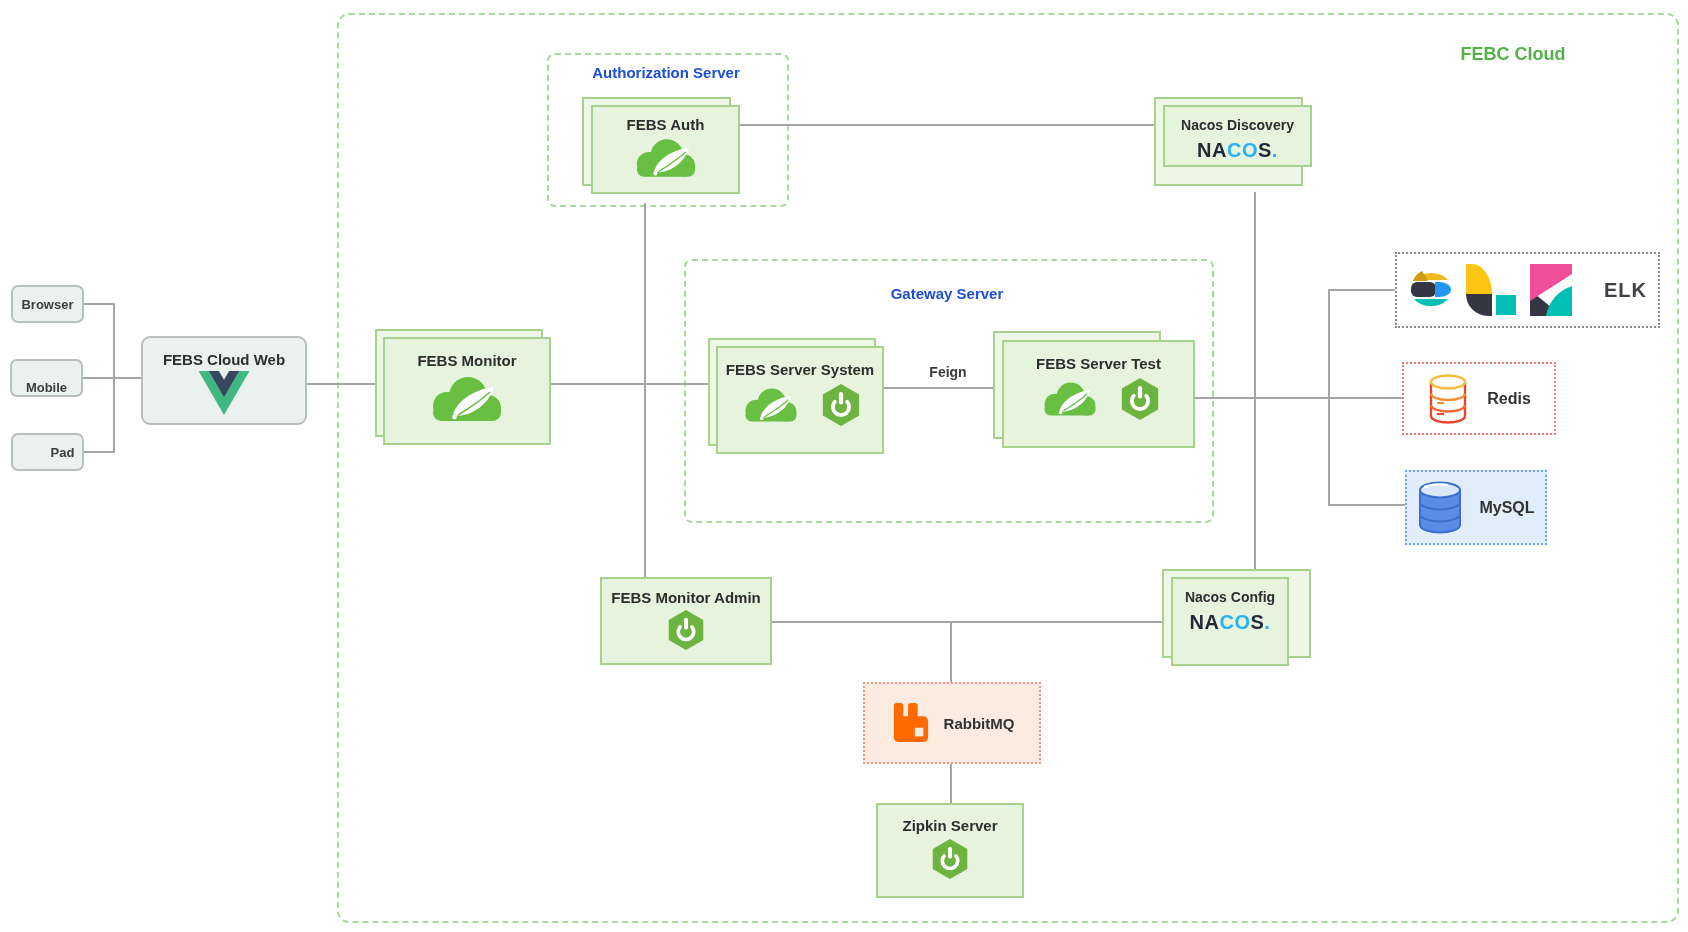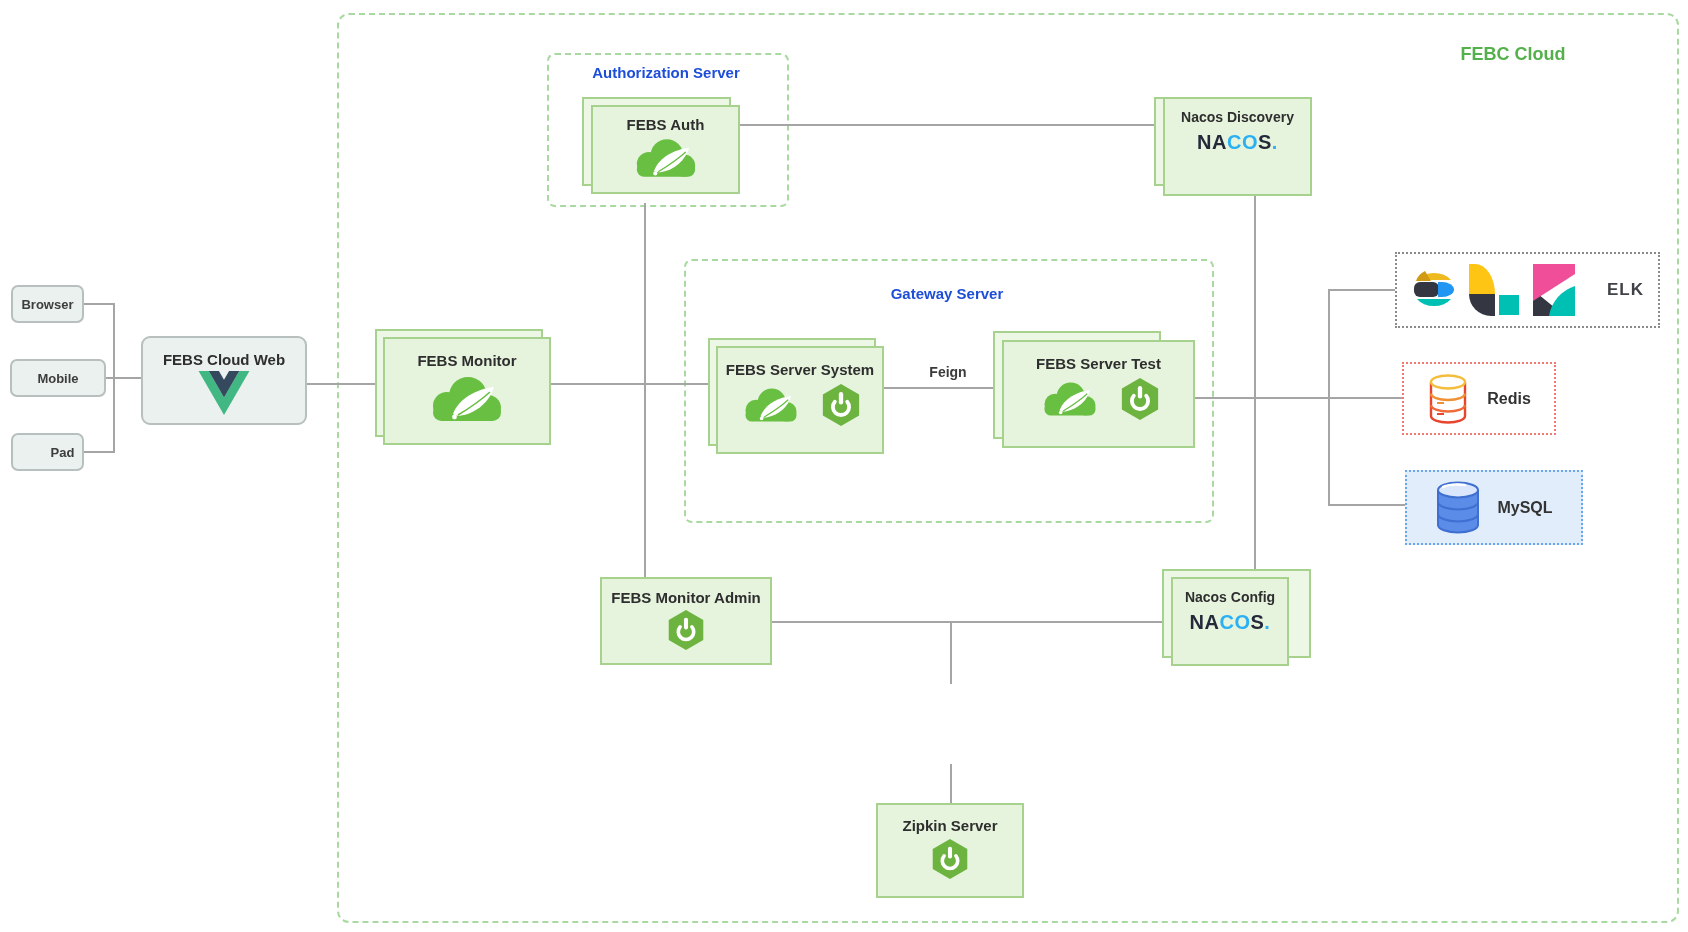--- a/index.html
+++ b/index.html
@@ -67,21 +67,21 @@
 
   <div class="group" style="left:547px;top:53px;width:238px;height:150px;"></div>
   <div class="group-label" style="left:547px;top:64px;width:238px;">Authorization Server</div>
 
   <div class="group" style="left:684px;top:259px;width:526px;height:260px;"></div>
   <div class="group-label" style="left:684px;top:285px;width:526px;">Gateway Server</div>
 
   <div class="client" style="left:11px;top:285px;width:73px;height:38px;">
     <span>Browser</span>
   </div>
-  <div class="client" style="left:10px;top:359px;width:96px;height:38px;">
+  <div class="client" style="left:10px;top:359px;width:73px;height:38px;align-items:flex-end;">
     <span>Mobile</span>
   </div>
   <div class="client" style="left:11px;top:433px;width:73px;height:38px;padding-left:30px;">
     <span>Pad</span>
   </div>
 
   <div class="webbox" style="left:141px;top:336px;width:166px;height:89px;">
     <div class="node-title">FEBS Cloud Web</div>
     <span style="margin-top:3px;">
       <svg width="52" height="44" viewBox="0 0 52 45">
@@ -178,21 +178,21 @@
             <path d="M15.5,20.5 A8.5,8.5 0 1 0 28.5,20.5" stroke="#fff" stroke-width="4" fill="none" stroke-linecap="round"></path>
             <rect x="19.75" y="10.5" width="4.5" height="13" rx="2.2" fill="#fff"></rect>
           </svg>
         </span>
       </div>
     </div>
   </div>
 
   <div class="stack" style="left:1154px;top:97px;width:160px;height:99px;">
     <div class="card back" style="left:0;top:0;width:149px;height:89px;"></div>
-    <div class="card front" style="left:9px;top:0;width:149px;height:99px;text-align:center;">
+    <div class="card front" style="left:9px;top:8px;width:149px;height:62px;text-align:center;">
       <div class="node-title" style="margin-top:10px;font-size:14px;">Nacos Discovery</div>
       <div class="nacos"><span class="dk">NA</span><span class="bl">CO</span><span class="dk">S</span><span class="bl">.</span></div>
     </div>
   </div>
 
   <div class="stack" style="left:1162px;top:569px;width:160px;height:99px;">
     <div class="card back" style="left:0;top:0;width:149px;height:89px;"></div>
     <div class="card front" style="left:9px;top:8px;width:118px;height:89px;">
       <div class="node-title" style="margin-top:10px;font-size:14px;">Nacos Config</div>
       <div class="nacos"><span class="dk">NA</span><span class="bl">CO</span><span class="dk">S</span><span class="bl">.</span></div>
@@ -203,20 +203,31 @@
     <div class="node-title" style="margin-top:10px;">FEBS Monitor Admin</div>
     <span style="margin-top:2px;">
       <svg width="40" height="44" viewBox="0 0 44 48">
         <polygon points="22,2 41,13 41,35 22,46 3,35 3,13" fill="#6db33f"></polygon>
         <path d="M15.5,20.5 A8.5,8.5 0 1 0 28.5,20.5" stroke="#fff" stroke-width="4" fill="none" stroke-linecap="round"></path>
         <rect x="19.75" y="10.5" width="4.5" height="13" rx="2.2" fill="#fff"></rect>
       </svg>
     </span>
   </div>
 
+  <div class="infra rabbit-box" style="left:863px;top:682px;width:178px;height:82px;gap:14px;">
+    <span>
+      <svg width="40" height="44" viewBox="0 0 42 44">
+        <rect x="4" y="1" width="10" height="21" rx="3" fill="#ff6a00"></rect>
+        <rect x="19" y="1" width="10" height="21" rx="3" fill="#ff6a00"></rect>
+        <rect x="4" y="15" width="36" height="27" rx="5" fill="#ff6a00"></rect>
+        <rect x="26" y="27" width="9" height="9" fill="#fcebe1"></rect>
+      </svg>
+    </span>
+    <span class="infra-label" style="font-size:15px;">RabbitMQ</span>
+  </div>
 
   <div class="single" style="left:876px;top:803px;width:148px;height:95px;">
     <div class="node-title" style="margin-top:12px;">Zipkin Server</div>
     <span style="margin-top:3px;">
       <svg width="40" height="44" viewBox="0 0 44 48">
         <polygon points="22,2 41,13 41,35 22,46 3,35 3,13" fill="#6db33f"></polygon>
         <path d="M15.5,20.5 A8.5,8.5 0 1 0 28.5,20.5" stroke="#fff" stroke-width="4" fill="none" stroke-linecap="round"></path>
         <rect x="19.75" y="10.5" width="4.5" height="13" rx="2.2" fill="#fff"></rect>
       </svg>
     </span>
@@ -239,38 +250,38 @@
         <rect x="30" y="31" width="20" height="20" fill="#00bfb3"></rect>
       </svg>
     </span>
     <span>
       <svg width="42" height="52" viewBox="0 0 42 52">
         <polygon points="0,26 32,52 0,52" fill="#343741"></polygon>
         <path d="M16,52 A38,38 0 0 1 42,22 L42,52 Z" fill="#00bfb3"></path>
         <polygon points="0,0 42,0 42,10 0,37" fill="#f04e98"></polygon>
       </svg>
     </span>
-    <span class="infra-label" style="margin-left:32px;font-size:17px;letter-spacing:1px;color:#3f4247;">ELK</span>
+    <span class="infra-label" style="margin-left:32px;font-size:20px;letter-spacing:1px;color:#3f4247;">ELK</span>
   </div>
 
   <div class="infra redis-box" style="left:1402px;top:362px;width:154px;height:73px;gap:18px;">
     <span>
       <svg width="42" height="54" viewBox="0 0 42 54">
         <path d="M4,10 V44 A17,6.5 0 0 0 38,44 V10" fill="#fff" stroke="#e8442e" stroke-width="2.4"></path>
         <path d="M4,33 A17,6.5 0 0 0 38,33" fill="none" stroke="#ef6c3a" stroke-width="2.4"></path>
         <path d="M4,21.5 A17,6.5 0 0 0 38,21.5" fill="none" stroke="#f08f33" stroke-width="2.4"></path>
         <ellipse cx="21" cy="10" rx="17" ry="6.5" fill="#fff" stroke="#f4bd3b" stroke-width="2.4"></ellipse>
         <line x1="10" y1="31" x2="17" y2="31" stroke="#f08f33" stroke-width="2"></line>
         <line x1="10" y1="42" x2="17" y2="42" stroke="#e8442e" stroke-width="2"></line>
       </svg>
     </span>
     <span class="infra-label">Redis</span>
   </div>
 
-  <div class="infra mysql-box" style="left:1405px;top:470px;width:178px;height:75px;gap:16px;">
+  <div class="infra mysql-box" style="left:1405px;top:470px;width:142px;height:75px;gap:16px;">
     <span>
       <svg width="46" height="56" viewBox="0 0 46 56">
         <path d="M3,10 V45 A20,7.5 0 0 0 43,45 V10" fill="#5b8ce8" stroke="#3f6fd1" stroke-width="2"></path>
         <path d="M3,34 A20,7.5 0 0 0 43,34" fill="none" stroke="#3f6fd1" stroke-width="2"></path>
         <path d="M3,22 A20,7.5 0 0 0 43,22" fill="none" stroke="#3f6fd1" stroke-width="2"></path>
         <ellipse cx="23" cy="10" rx="20" ry="7.5" fill="#d9e6fb" stroke="#3f6fd1" stroke-width="2"></ellipse>
         <path d="M8,7 A18,5 0 0 1 30,5" fill="none" stroke="#fff" stroke-width="2.5" stroke-linecap="round"></path>
       </svg>
     </span>
     <span class="infra-label">MySQL</span>

